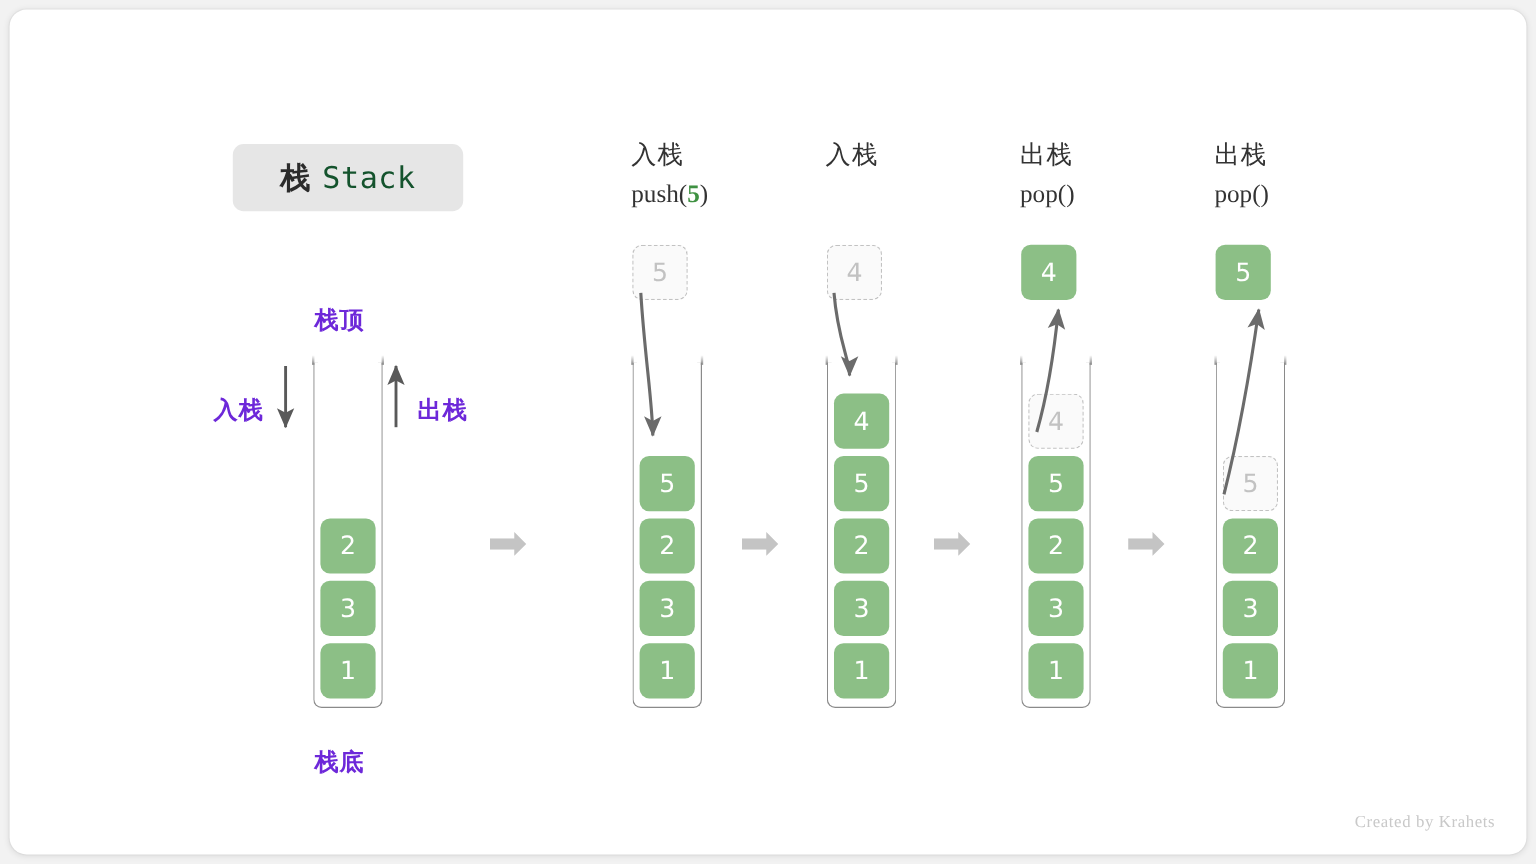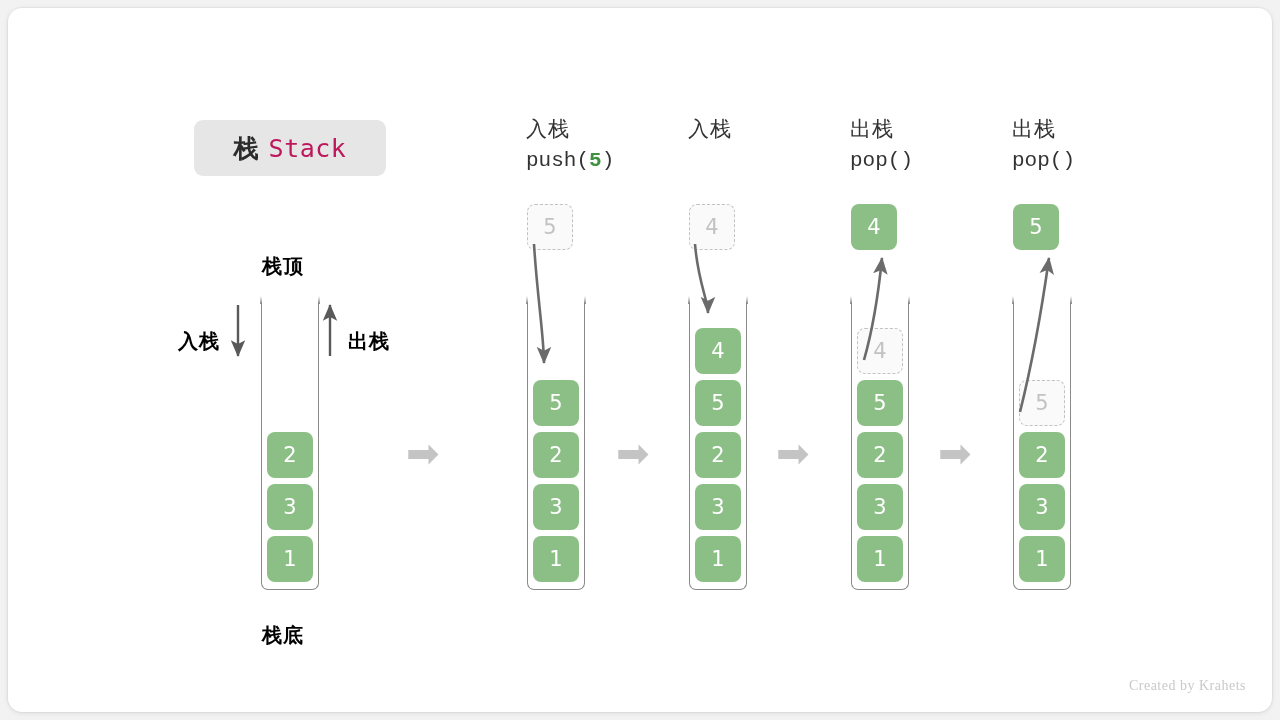--- a/index.html
+++ b/index.html
@@ -41,50 +41,50 @@
     font-family: "DejaVu Sans", "Liberation Sans", sans-serif;
     font-size: 25px;
     font-weight: bold;
     color: #2b2b2b;
     letter-spacing: 1px;
   }
   #title-badge .t-en {
     font-family: "DejaVu Sans Mono", "Liberation Mono", monospace;
     font-size: 25px;
     font-weight: normal;
-    color: #be185d;
+    color: #14532d;
     margin-left: 9px;
     letter-spacing: 0.5px;
   }
 
   
   .cn-bold {
     position: absolute;
     font-size: 20px;
     font-weight: bold;
-    color: #000000;
+    color: #6d28d9;
     white-space: nowrap;
     letter-spacing: 1px;
   }
 
   
   .col-head {
     position: absolute;
     width: 170px;
     text-align: left;
     white-space: nowrap;
   }
   .col-head .line1 {
     font-size: 21px;
     color: #333333;
     line-height: 30px;
     letter-spacing: 1px;
   }
   .col-head .line2 {
-    font-family: Liberation Mono, monospace;
+    font-family: Liberation Serif, serif;
     font-size: 21px;
     color: #333333;
     line-height: 34px;
     letter-spacing: 0px;
   }
   .col-head .arg {
     color: #3f9142;
     font-weight: bold;
   }
 

